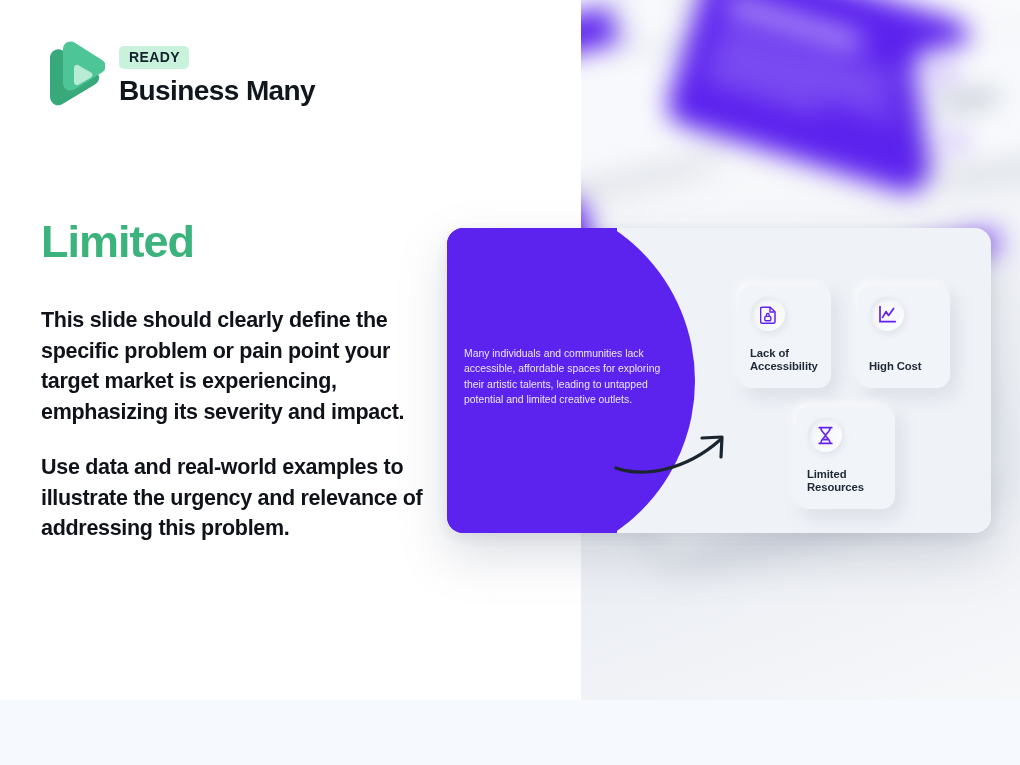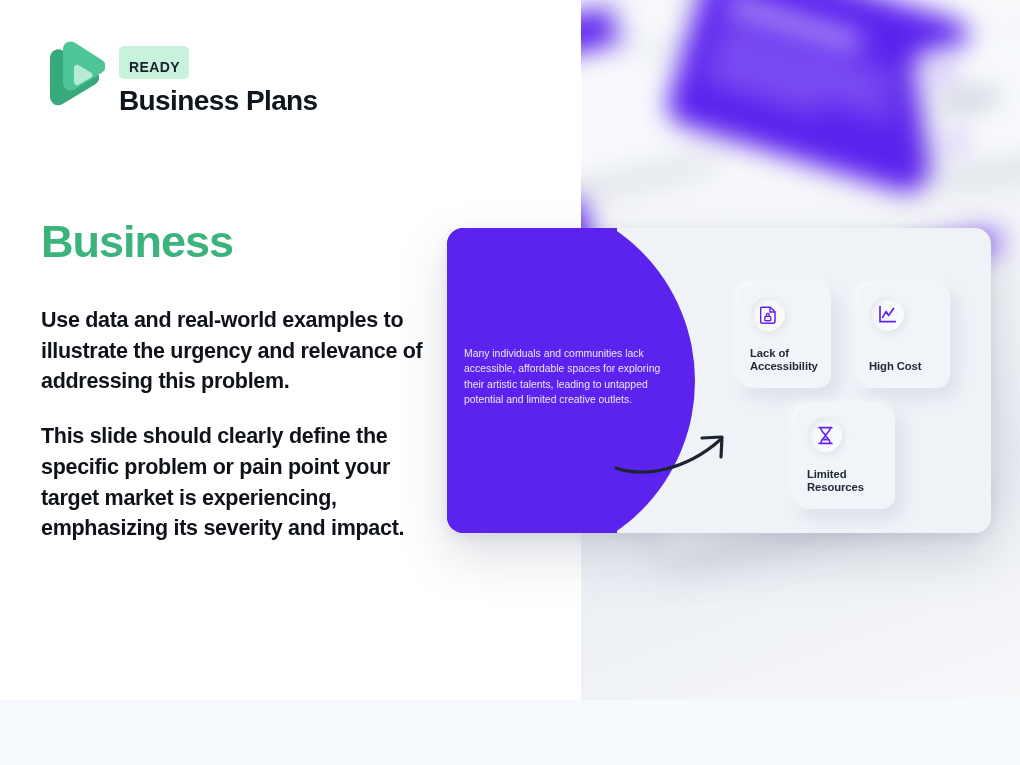--- a/index.html
+++ b/index.html
@@ -44,21 +44,21 @@
   .left-panel {
     position:absolute; left:0; top:0; width:581px; height:700px;
     background:#ffffff; z-index:3;
   }
   .brand { position:absolute; left:41px; top:40px; display:flex; align-items:flex-start; }
   .logo-mark { position:relative; width:64px; height:70px; flex:0 0 auto; }
   .brand-text { margin-left:14px; padding-top:6px; }
   .ready-badge {
     display:inline-block; background:#c9f2dd; color:#16212e;
     font-size:14px; font-weight:bold; letter-spacing:.4px;
-    padding:14px 9px 4px 10px; border-radius:5px; line-height:1.1;
+    padding:4px 9px 4px 10px; border-radius:5px; line-height:1.1;
   }
   .brand-name {
     margin-top:7px; font-size:28px; font-weight:bold; color:#10161d;
     letter-spacing:-.6px; line-height:1.05; white-space:nowrap;
   }
 
   .page-title {
     position:absolute; left:41px; top:216px;
     font-size:45px; font-weight:bold; color:#3cb27d; letter-spacing:-1px;
   }
@@ -174,29 +174,29 @@
     <div class="brand">
       <div class="logo-mark">
         <svg width="64" height="70" viewBox="0 0 64 70" aria-hidden="true">
           <path d="M9 18 C9 11 16 7 21.5 10.5 L54 31 C59.5 34.5 59.5 41 54 44.5 L21.5 64 C16 67.5 9 63.5 9 56.5 Z" fill="#37a97b"></path>
           <path d="M22 9 C22 3 28.5 -0.5 33.5 2.5 L61 20 C66 23 66 29.5 61 32.5 L33.5 49.5 C28.5 52.5 22 49 22 43 Z" fill="#4ec596"></path>
           <path d="M33 28 C33 25.5 35.5 24 37.5 25.2 L50 32.5 C52 33.7 52 36.3 50 37.5 L37.5 44.8 C35.5 46 33 44.5 33 42 Z" fill="#b8ebd4"></path>
         </svg>
       </div>
       <div class="brand-text">
         <span class="ready-badge">READY</span>
-        <div class="brand-name">Business Plans</div>
-      </div>
-    </div>
-
-    <h1 class="page-title">Business</h1>
+        <div class="brand-name">Business Many</div>
+      </div>
+    </div>
+
+    <h1 class="page-title">Limited</h1>
 
     <div class="body-copy">
+      <p>This slide should clearly define the specific problem or pain point your target market is experiencing, emphasizing its severity and impact.</p>
       <p>Use data and real-world examples to illustrate the urgency and relevance of addressing this problem.</p>
-      <p>This slide should clearly define the specific problem or pain point your target market is experiencing, emphasizing its severity and impact.</p>
     </div>
   </div>
 
   <div class="slide-card">
 
     <div class="purple-blob">
       <div class="purple-rect"></div>
       <div class="purple-circle"></div>
     </div>
 

